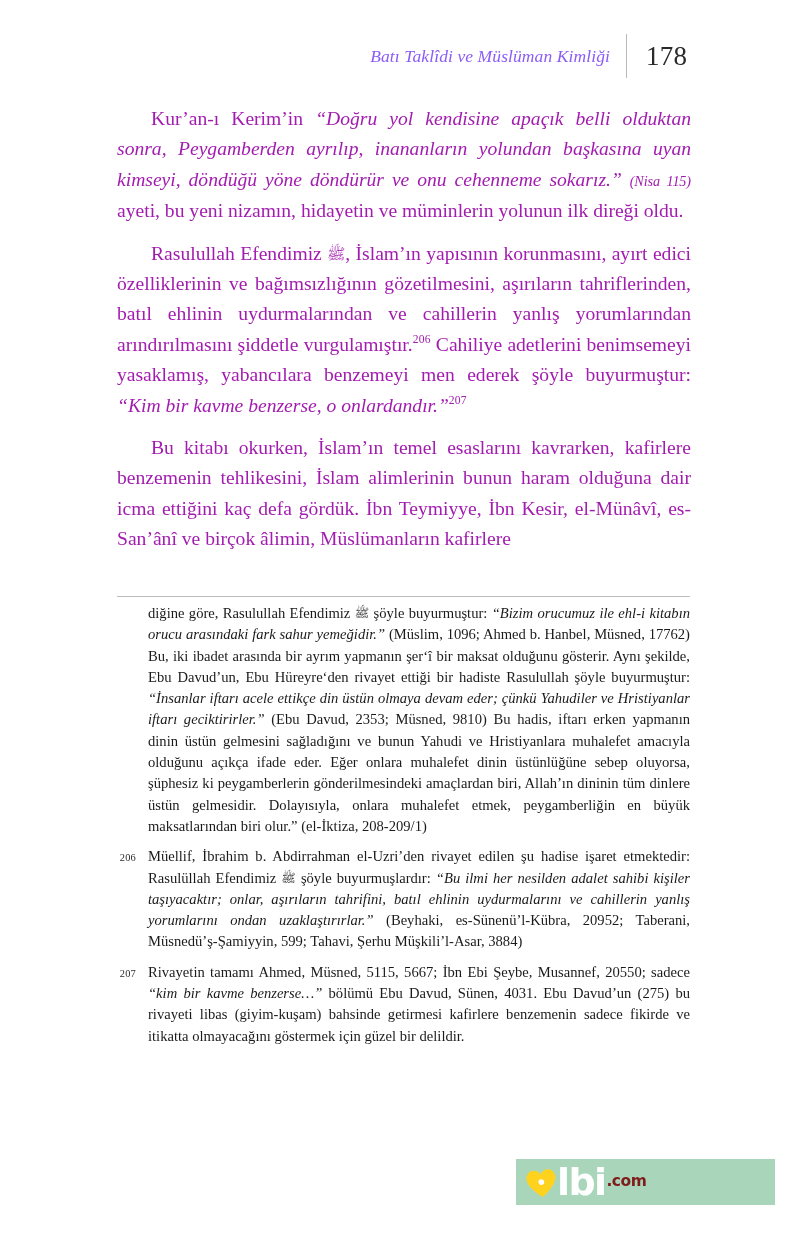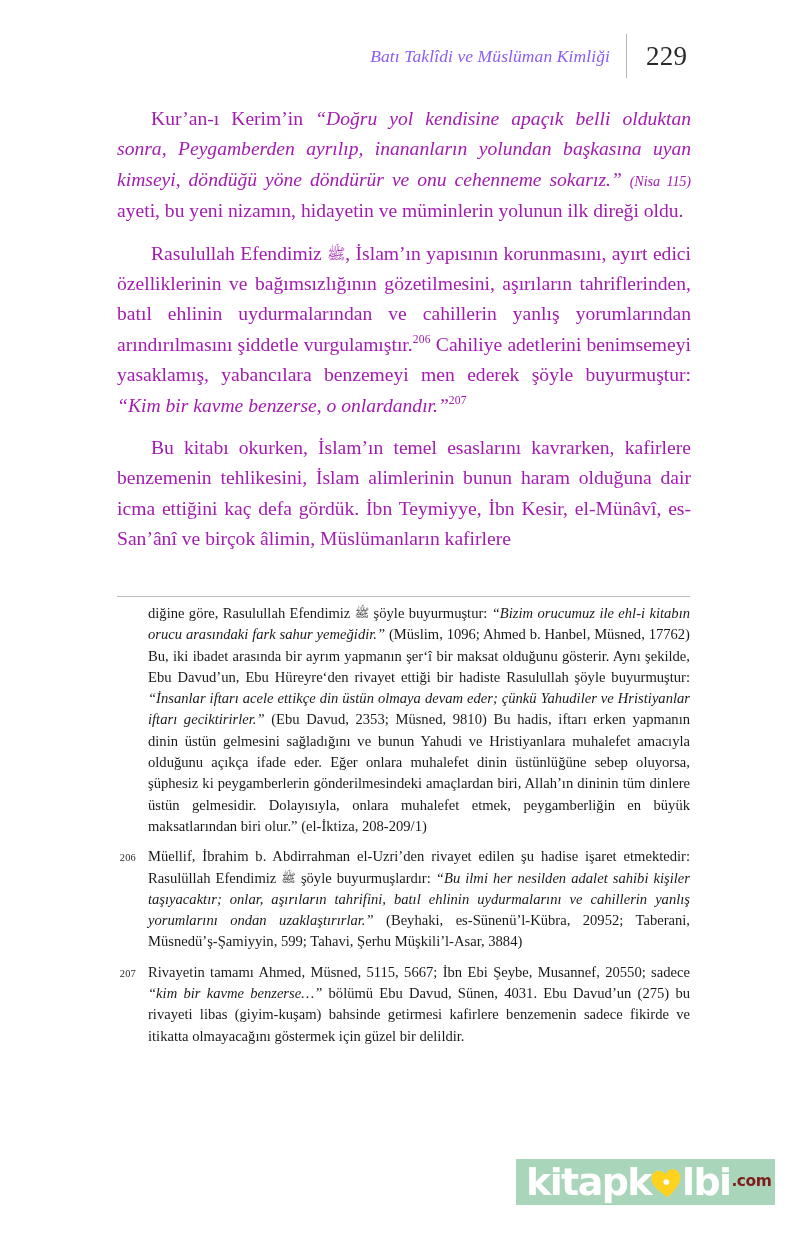--- a/index.html
+++ b/index.html
@@ -180,40 +180,39 @@
   }
 </style>
 </head>
 <body>
 
 <div class="page">
 
   <div class="running-head">
     <span class="running-head-title">Batı Taklîdi ve Müslüman Kimliği</span>
     <span class="running-head-rule"></span>
-    <span class="running-head-folio">229</span>
+    <span class="running-head-folio">178</span>
   </div>
 
   <div class="body-block" id="body-block">
       <p class="body-par"><span>Kur’an-ı Kerim’in </span><em class="it">“Doğru yol kendisine apaçık belli olduk­tan sonra, Peygamberden ayrılıp, inananların yolundan başkasına uyan kimseyi, döndüğü yöne döndürür ve onu cehenneme sokarız.” </em><span class="srcref">(Nisa 115)</span><span> ayeti, bu yeni nizamın, hidayetin ve müminlerin yolunun ilk direği oldu.</span></p>
       <p class="body-par"><span>Rasulullah Efendimiz </span><span class="saw">ﷺ</span><span>, İslam’ın yapısının korunmasını, ayırt edici özelliklerinin ve bağımsızlığının gözetilmesini, aşırıların tah­riflerinden, batıl ehlinin uydurmalarından ve cahillerin yanlış yo­rumlarından arındırılmasını şiddetle vurgulamıştır.</span><sup class="fnref">206</sup><span> Cahiliye adet­lerini benimsemeyi yasaklamış, yabancılara benzemeyi men ederek şöyle buyurmuştur: </span><em class="it">“Kim bir kavme benzerse, o onlardandır.”</em><sup class="fnref">207</sup></p>
       <p class="body-par"><span>Bu kitabı okurken, İslam’ın temel esaslarını kavrarken, kafir­lere benzemenin tehlikesini, İslam alimlerinin bunun haram oldu­ğuna dair icma ettiğini kaç defa gördük. İbn Teymiyye, İbn Kesir, el-Münâvî, es-San’ânî ve birçok âlimin, Müslümanların kafirlere</span></p>
     </div>
 
   <div class="fn-rule"></div>
 
   <div class="footnotes" id="footnotes">
       <div class="fn cont"><span class="fn-num"></span><span>diğine göre, Rasulullah Efendimiz </span><span class="saw">ﷺ</span><span> şöyle buyurmuştur: </span><em class="it">“Bizim orucumuz ile ehl-i kitabın orucu arasındaki fark sahur yemeğidir.”</em><span> (Müslim, 1096; Ahmed b. Hanbel, Müsned, 17762) Bu, iki ibadet arasında bir ayrım yapmanın şer‘î bir maksat olduğunu gösterir. Aynı şekilde, Ebu Davud’un, Ebu Hüreyre‘den rivayet ettiği bir hadiste Rasulullah şöyle buyurmuştur: </span><em class="it">“İnsanlar iftarı acele ettikçe din üstün olmaya devam eder; çünkü Yahudiler ve Hristiyanlar iftarı ge­ciktirirler.”</em><span> (Ebu Davud, 2353; Müsned, 9810) Bu hadis, iftarı erken yapmanın dinin üstün gelmesini sağladığını ve bunun Yahudi ve Hristiyanlara muhalefet amacıyla olduğunu açıkça ifade eder. Eğer onlara muhalefet dinin üstünlüğüne sebep oluyorsa, şüphesiz ki peygamberlerin gönderilmesindeki amaçlardan biri, Allah’ın dininin tüm dinlere üstün gelmesidir. Dolayısıyla, onlara muhalefet et­mek, peygamberliğin en büyük maksatlarından biri olur.” (el-İktiza, 208-209/1)</span></div>
       <div class="fn"><span class="fn-num">206</span><span>Müellif, İbrahim b. Abdirrahman el-Uzri’den rivayet edilen şu hadise işaret et­mektedir: Rasulüllah Efendimiz </span><span class="saw">ﷺ</span><span> şöyle buyurmuşlardır: </span><em class="it">“Bu ilmi her nesilden adalet sahibi kişiler taşıyacaktır; onlar, aşırıların tahrifini, batıl ehlinin uy­durmalarını ve cahillerin yanlış yorumlarını ondan uzaklaştırırlar.”</em><span> (Beyhaki, es-Sünenü’l-Kübra, 20952; Taberani, Müsnedü’ş-Şamiyyin, 599; Tahavi, Şerhu Müşkili’l-Asar, 3884)</span></div>
       <div class="fn"><span class="fn-num">207</span><span>Rivayetin tamamı Ahmed, Müsned, 5115, 5667; İbn Ebi Şeybe, Musannef, 20550; sadece </span><em class="it">“kim bir kavme benzerse…”</em><span> bölümü Ebu Davud, Sünen, 4031. Ebu Davud’un (275) bu rivayeti libas (giyim-kuşam) bahsinde getirmesi kafirle­re benzemenin sadece fikirde ve itikatta olmayacağını göstermek için güzel bir delildir.</span></div>
     </div>
 
   <div class="watermark">
     <div class="wm-inner">
-      <span class="wm-text">kitapk</span>
       <span class="wm-heart">
         <svg viewBox="0 0 32 30" xmlns="http://www.w3.org/2000/svg">
           <path d="M16 29 C 16 29, 1 18.5, 1 9.5 C 1 4.2, 4.7 1, 8.7 1 C 12 1, 14.8 3.1, 16 5.6 C 17.2 3.1, 20 1, 23.3 1 C 27.3 1, 31 4.2, 31 9.5 C 31 18.5, 16 29, 16 29 Z" fill="#ffd21e"></path>
           <circle cx="16" cy="13.5" r="3.0" fill="#ffffff"></circle>
         </svg>
       </span>
       <span class="wm-text">lbi</span>
       <span class="wm-tld">.com</span>
     </div>
   </div>

